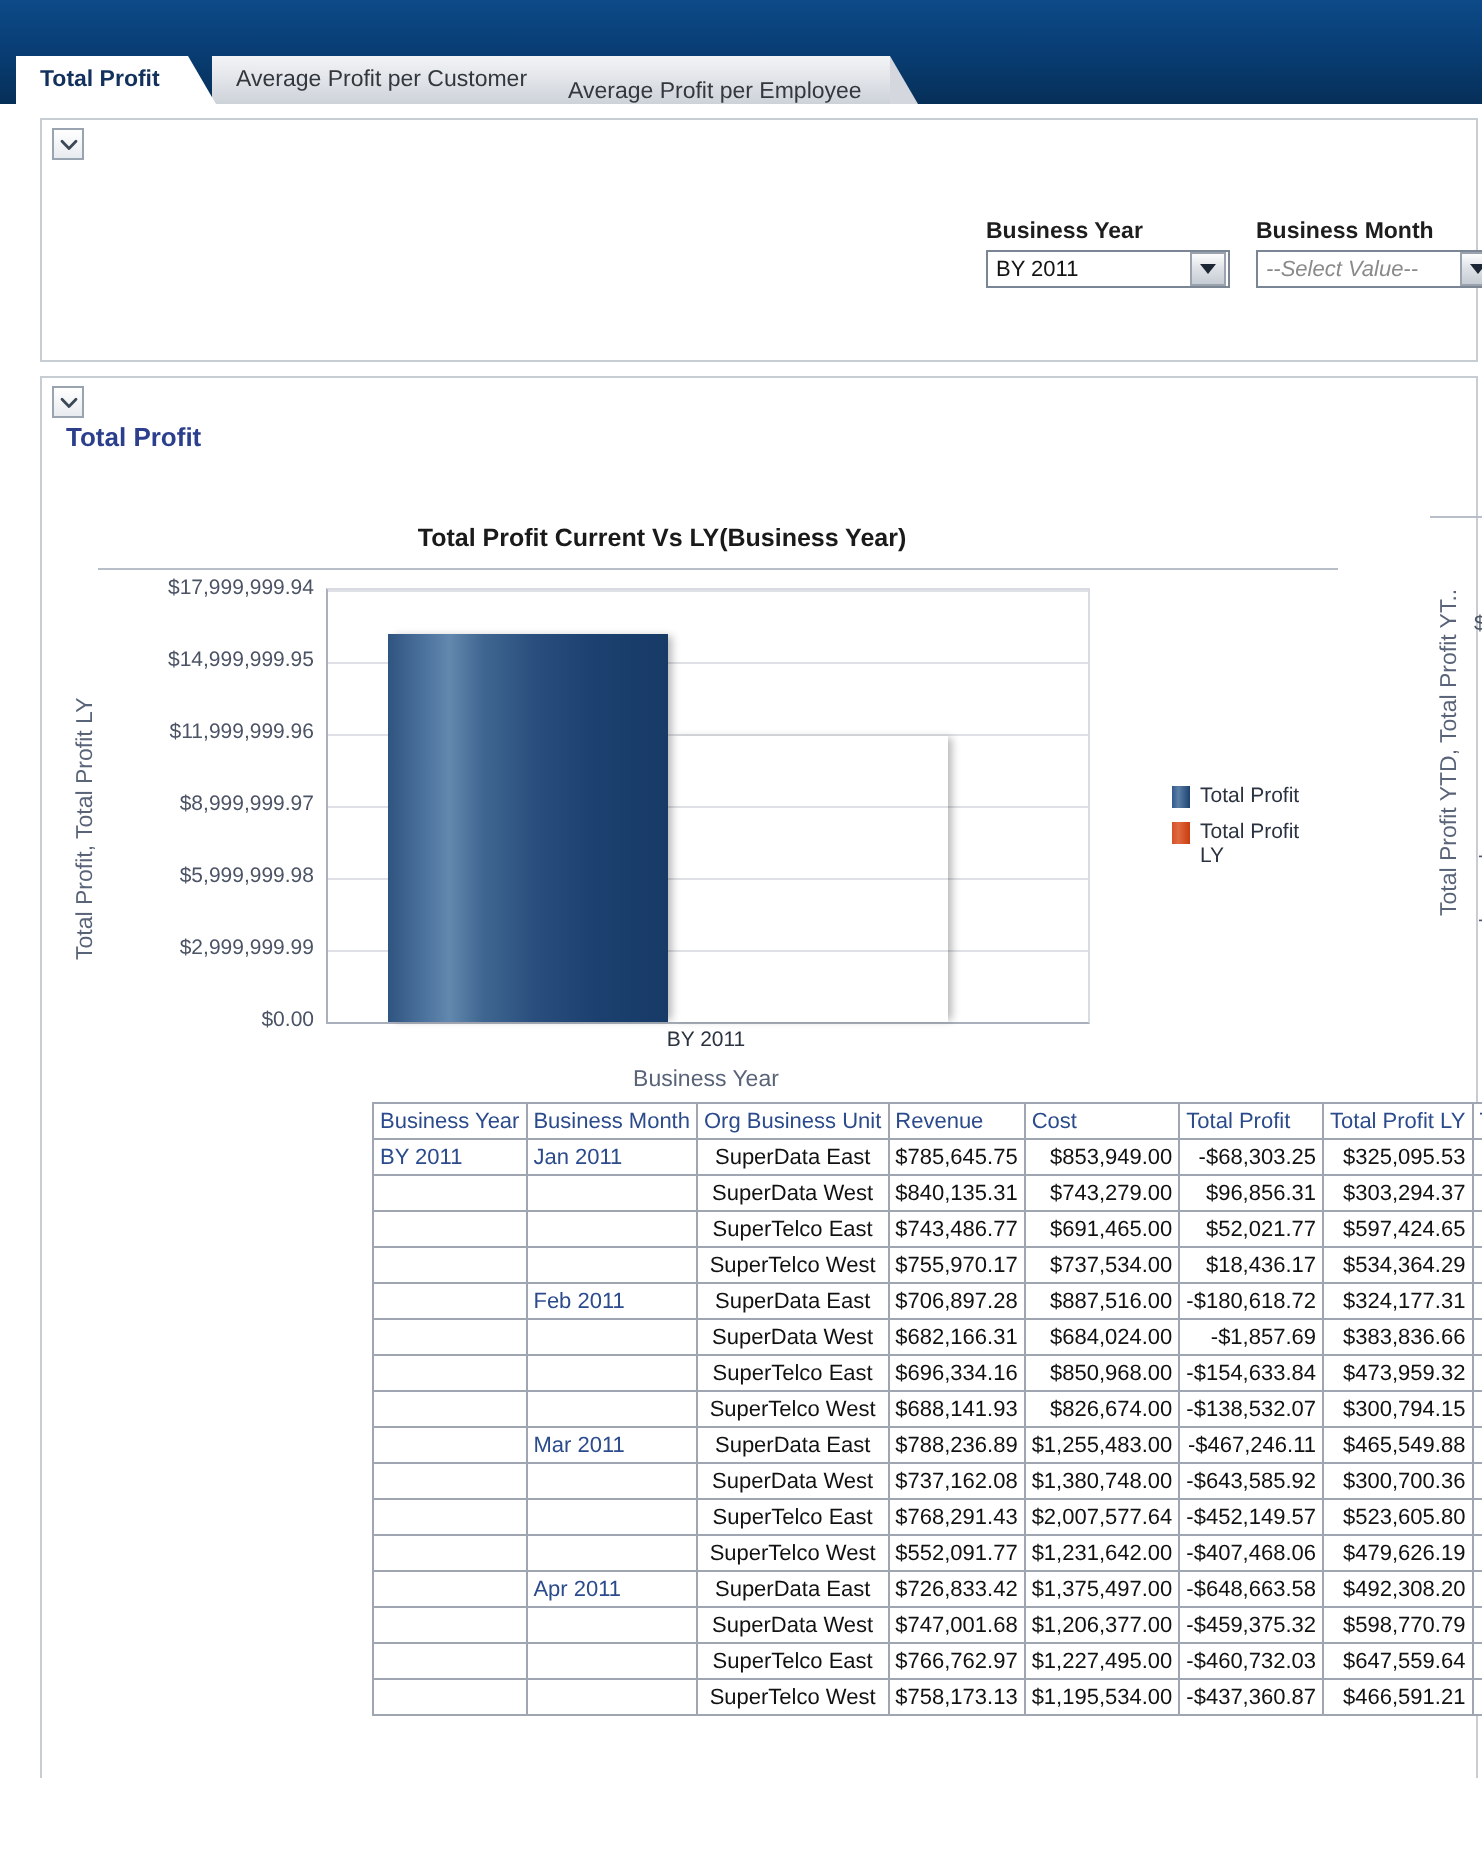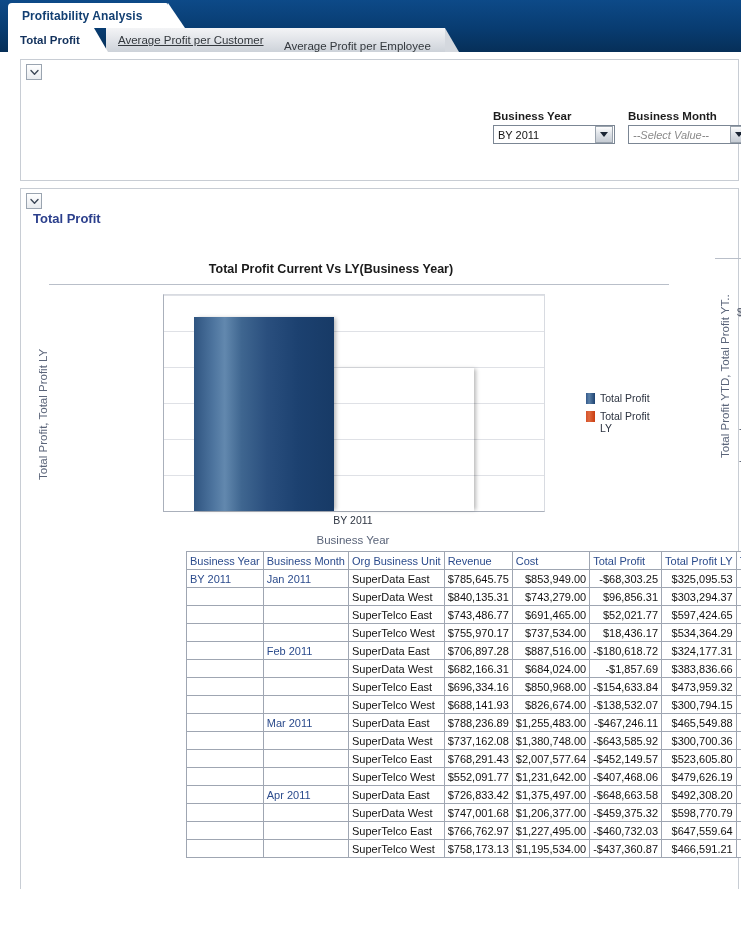--- a/index.html
+++ b/index.html
@@ -352,21 +352,21 @@
     background: #ffffff;
   }
   table.pivot th {
     color: #2b4b8c;
     text-align: left;
   }
   td.dim {
     color: #2b4b8c;
     text-align: left;
   }
-  td.txt { text-align: left; }
+  td.txt { text-align: center; }
   td.num { text-align: right; }
 
   
   .footer {
     position: absolute;
     left: 0; top: 896px;
     width: 741px; height: 30px;
     background: linear-gradient(to bottom, #1463ad 0%, #0f54993%, #0b4party 100%);
     background: linear-gradient(to bottom, #1566b1 0%, #0e5396 62%, #0a4party 100%);
     background: linear-gradient(to bottom, #1566b1 0%, #0e5396 62%, #0a447f 100%);
@@ -388,29 +388,26 @@
   .crumb-sep { color: #46536b; }
   .crumb-cur { color: #19243a; }
 </style>
 </head>
 <body>
 
 <div id="app">
 
   <div class="header-band"></div>
 
-  <div class="page-tab">
-    <span>Profitability Analysis</span>
-  </div>
 
   <div class="tabstrip">
     <div class="rtab active" style="left:8px;">
       <span>Total Profit</span>
     </div>
-    <div class="rtab" style="left:106px;text-decoration:underline;">
+    <div class="rtab" style="left:106px;">
       <span>Average Profit per Customer</span>
     </div>
     <div class="rtab" style="left:272px;align-items:flex-end;">
       <span>Average Profit per Employee</span>
     </div>
   </div>
 
   <div class="canvas">
 
     <div class="panel panel-prompt">
@@ -461,20 +458,29 @@
       </div>
 
       <div class="report-title">Total Profit</div>
 
       <div class="chart-wrap">
         <div class="chart-title">Total Profit Current Vs LY(Business Year)</div>
         <div class="chart-rule"></div>
 
         <div class="yaxis-title" style="left:16px; top:218px;">Total Profit, Total Profit LY</div>
 
+        <div class="ytick-col">
+          <div class="ytick" style="top:0px;">$17,999,999.94</div>
+          <div class="ytick" style="top:36px;">$14,999,999.95</div>
+          <div class="ytick" style="top:72px;">$11,999,999.96</div>
+          <div class="ytick" style="top:108px;">$8,999,999.97</div>
+          <div class="ytick" style="top:144px;">$5,999,999.98</div>
+          <div class="ytick" style="top:180px;">$2,999,999.99</div>
+          <div class="ytick" style="top:216px;">$0.00</div>
+        </div>
 
         <div class="plot">
           <div class="gridline" style="top:0px;"></div>
           <div class="gridline" style="top:36px;"></div>
           <div class="gridline" style="top:72px;"></div>
           <div class="gridline" style="top:108px;"></div>
           <div class="gridline" style="top:144px;"></div>
           <div class="gridline" style="top:180px;"></div>
 
           <div class="bar current" style="left:30px; width:140px; height:194px;"></div>

